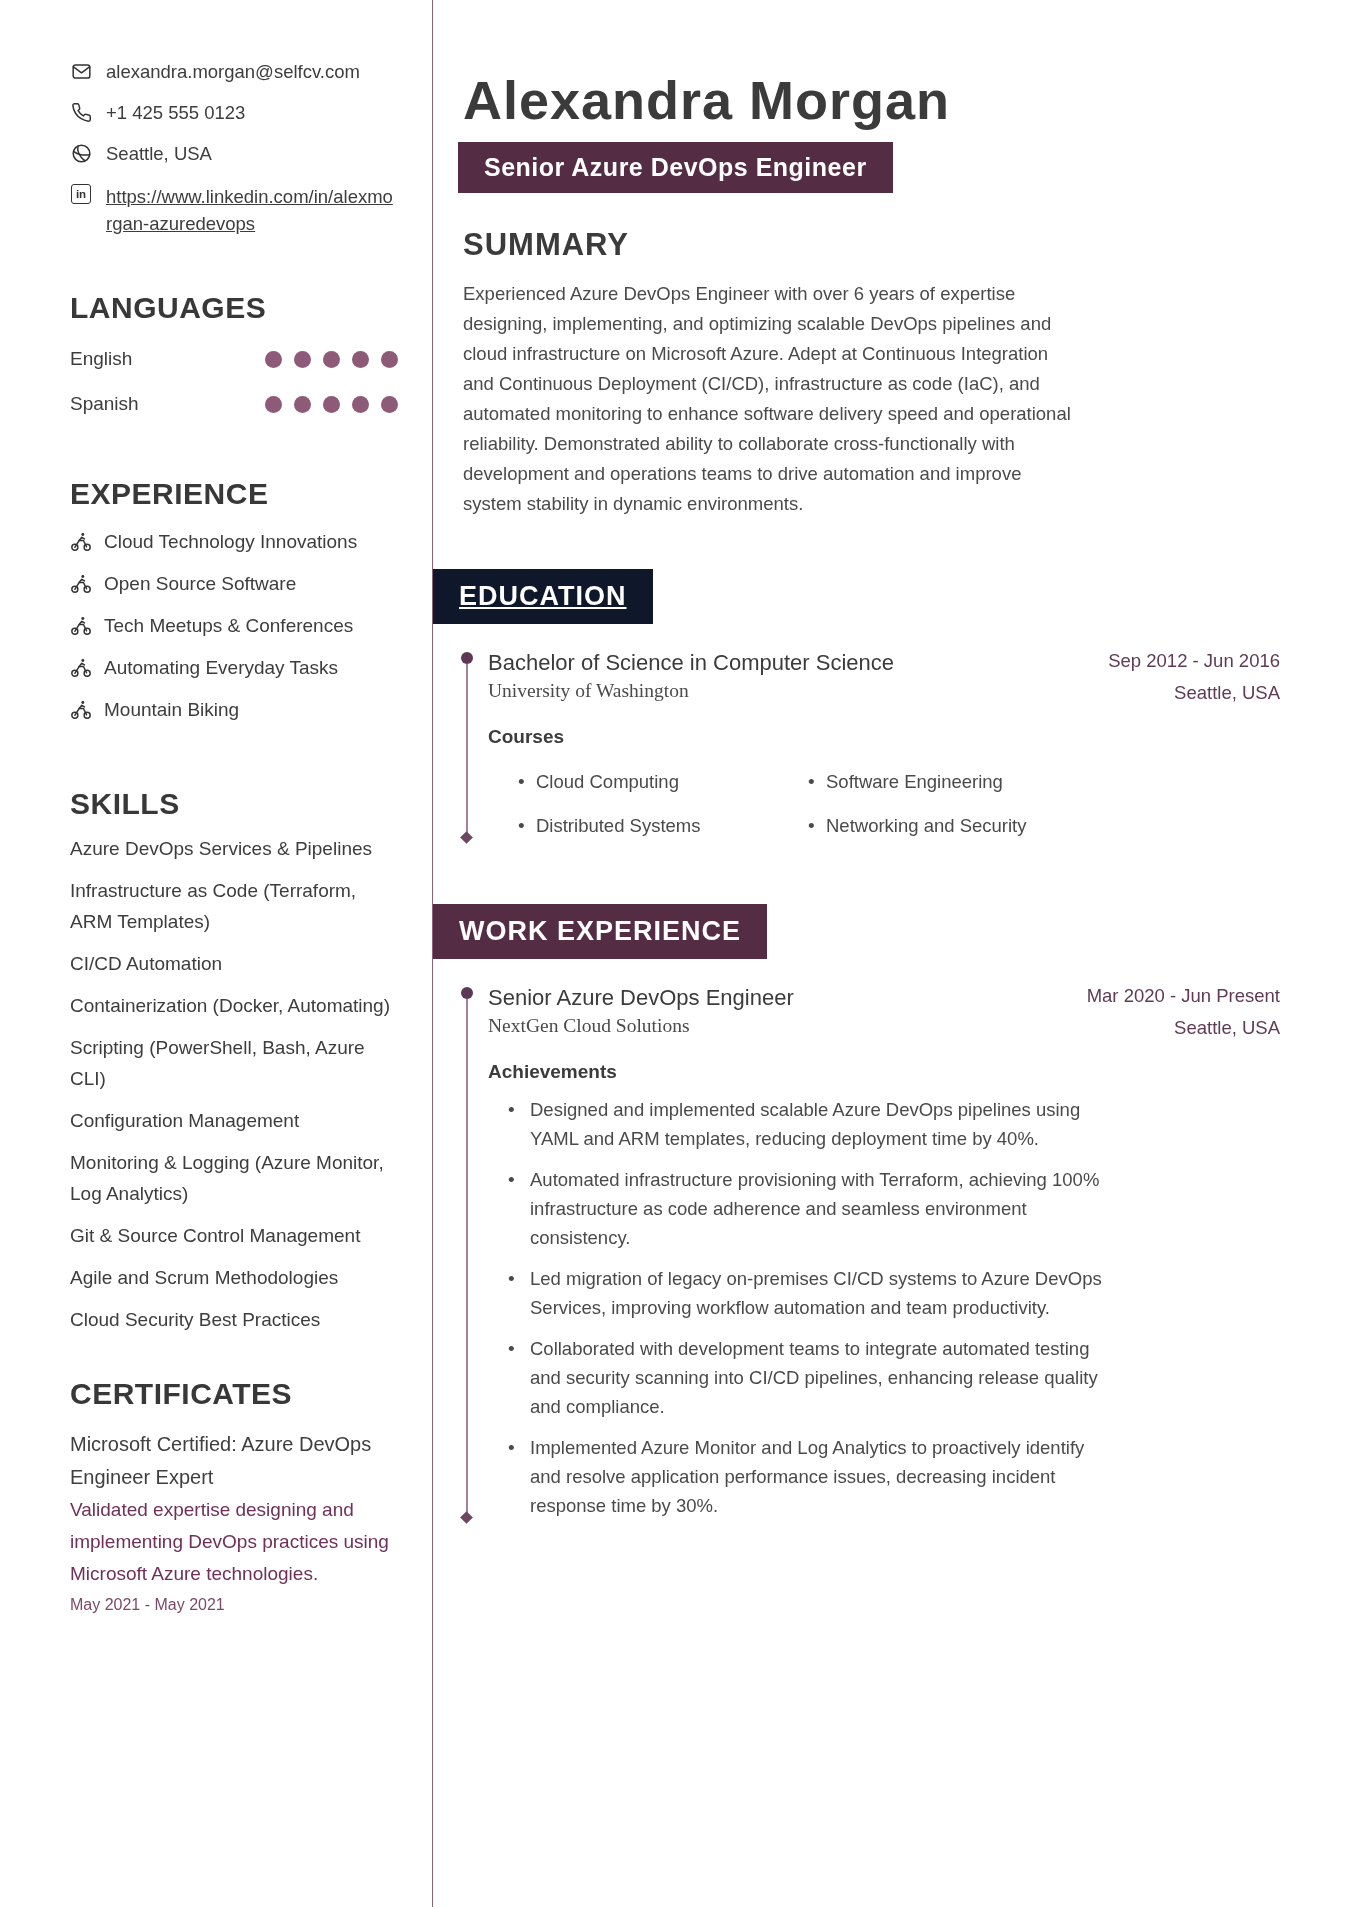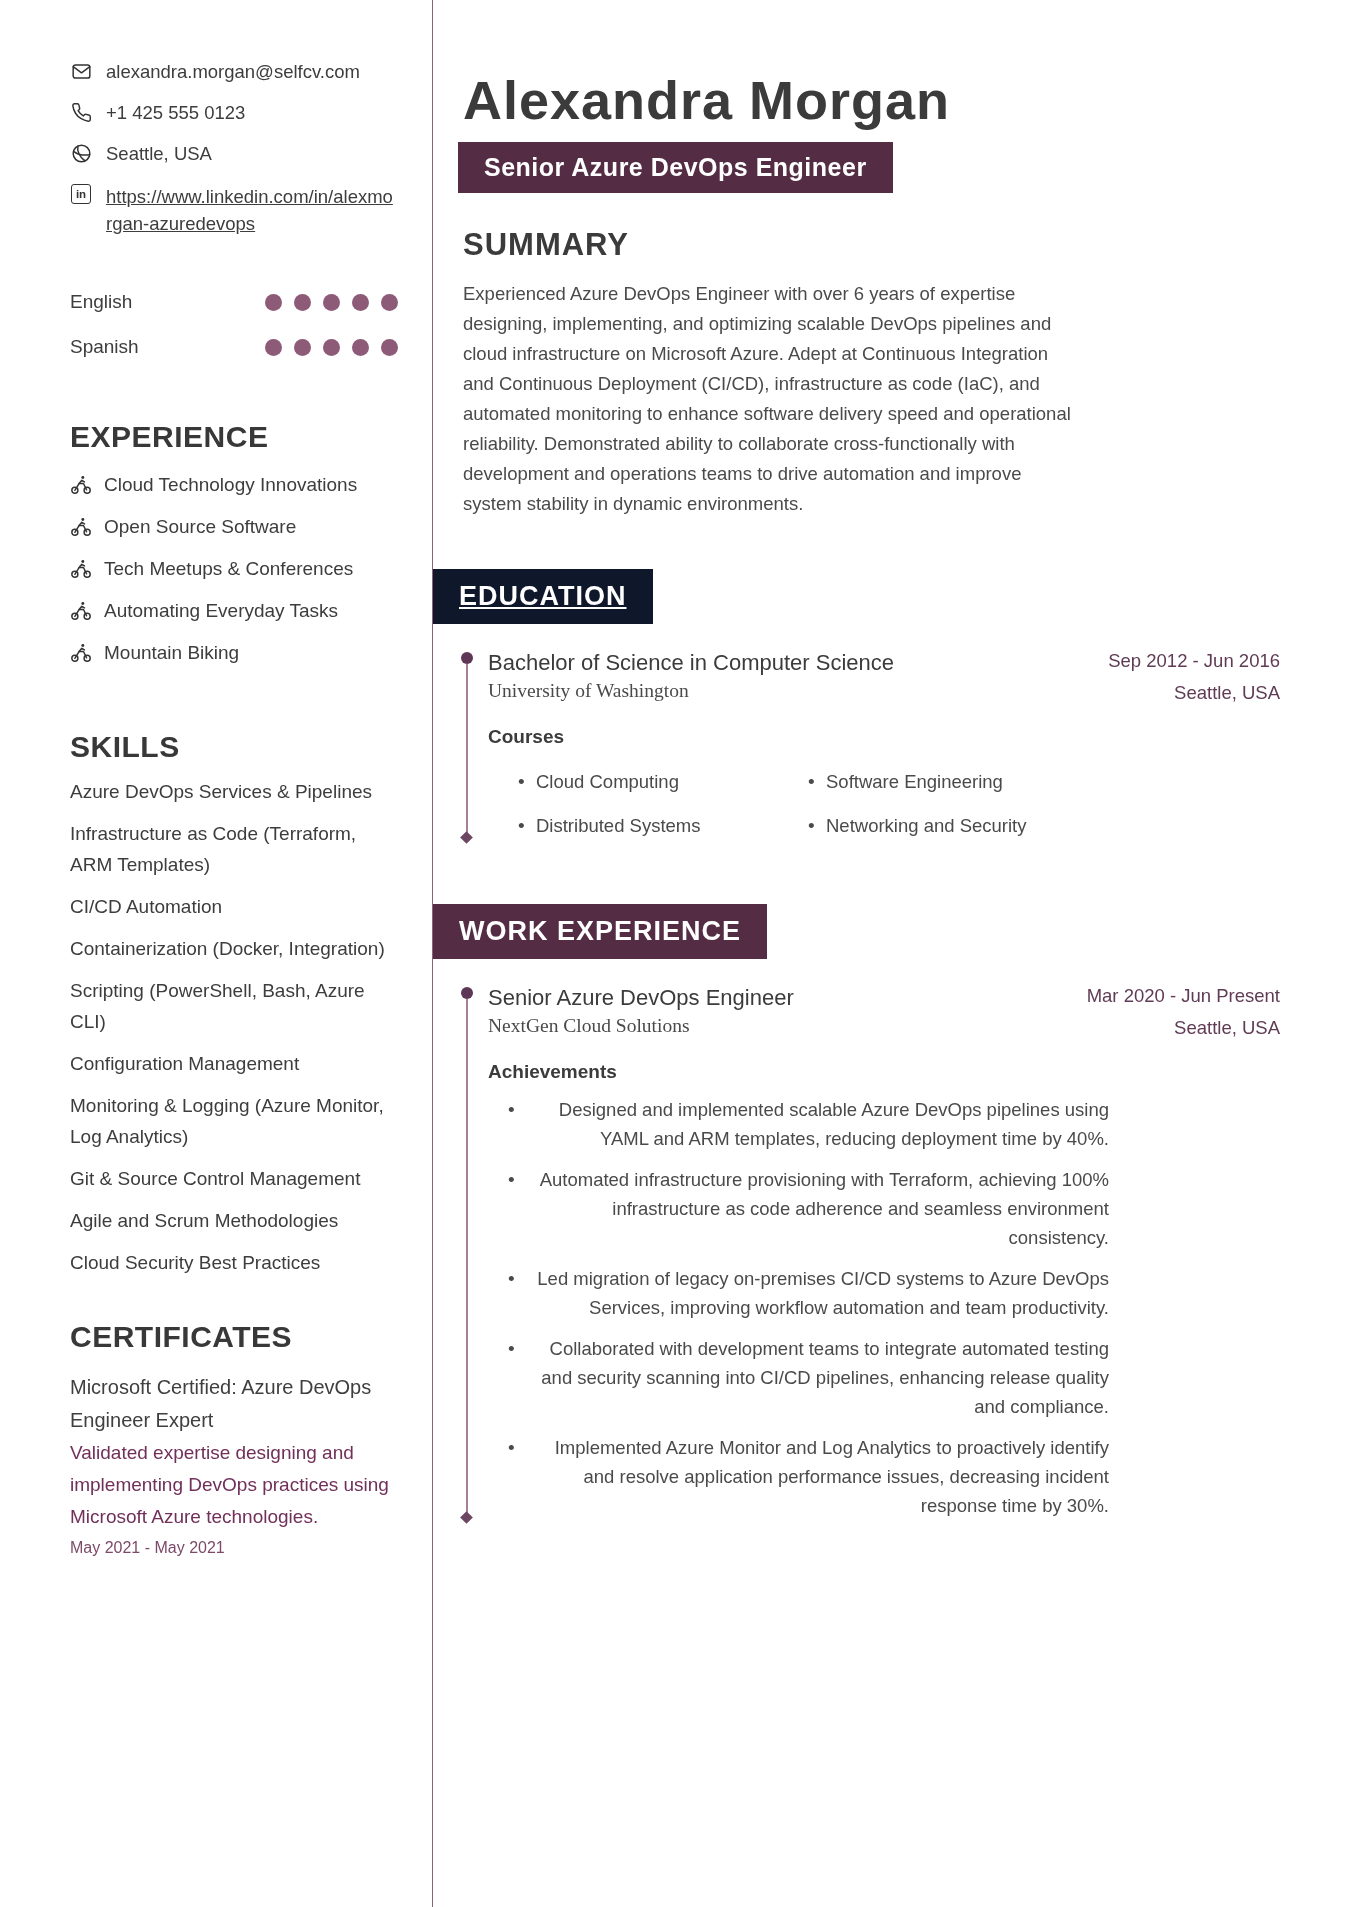--- a/index.html
+++ b/index.html
@@ -58,21 +58,21 @@
   .entry-title { font-size:22px; font-weight:normal; color:#3b3b3b; }
   .entry-sub { font-size:19.5px; color:#4a4a4a; margin-top:4px;font-family:Liberation Serif, serif; }
   .eh-right { text-align:right; font-size:18.5px; flex:none; padding-left:20px; }
   .entry-loc { margin-top:10px; }
 
   .entry-label { font-weight:bold; font-size:19px; color:#3b3b3b; margin-top:22px; }
 
   ul.courses { list-style:none; display:grid; grid-template-columns:290px 1fr; margin:4px 0 14px 26px; padding:0; width:620px; }
   ul.courses li { position:relative; padding-left:22px; margin-top:16px; font-size:18.5px; color:#4a4a4a; line-height:28px; }
   ul.achv { list-style:none; margin:6px 0 16px 16px; padding:0; width:605px; }
-  ul.achv li { position:relative; padding-left:26px; margin-top:12px; font-size:18.5px; line-height:29px; color:#4a4a4a;text-align:right; }
+  ul.achv li { position:relative; padding-left:26px; margin-top:12px; font-size:18.5px; line-height:29px; color:#4a4a4a; }
   ul.courses li::before, ul.achv li::before { content:"\2022"; position:absolute; left:4px; top:0; color:#4a4a4a; font-size:19px; }
 </style>
 </head>
 <body>
 
 <div class="page">
 
   <aside class="sidebar">
 
     <div>
@@ -105,20 +105,21 @@
       </div>
       <div class="c-row">
         <span class="cicon">
             <span class="in-box">in</span>
           </span>
         <a class="link" href="#">https://www.linkedin.com/in/alexmorgan-azuredevops</a>
       </div>
     </div>
 
     <div class="block-languages">
+      <h2 class="side-heading">LANGUAGES</h2>
       <div>
 
           <div class="lang-row">
             <span>English</span>
             <span class="dots">
               <span class="dot" style="background: rgb(141, 90, 120);"></span>
               <span class="dot" style="background: rgb(141, 90, 120);"></span>
               <span class="dot" style="background: rgb(141, 90, 120);"></span>
               <span class="dot" style="background: rgb(141, 90, 120);"></span>
               <span class="dot" style="background: rgb(141, 90, 120);"></span>
@@ -212,21 +213,21 @@
     <div class="block-skills">
       <h2 class="side-heading">SKILLS</h2>
       <div class="skills-list">
 
           <div class="skill">Azure DevOps Services &amp; Pipelines</div>
 
           <div class="skill">Infrastructure as Code (Terraform, ARM Templates)</div>
 
           <div class="skill">CI/CD Automation</div>
 
-          <div class="skill">Containerization (Docker, Integration)</div>
+          <div class="skill">Containerization (Docker, Automating)</div>
 
           <div class="skill">Scripting (PowerShell, Bash, Azure CLI)</div>
 
           <div class="skill">Configuration Management</div>
 
           <div class="skill">Monitoring &amp; Logging (Azure Monitor, Log Analytics)</div>
 
           <div class="skill">Git &amp; Source Control Management</div>
 
           <div class="skill">Agile and Scrum Methodologies</div>

